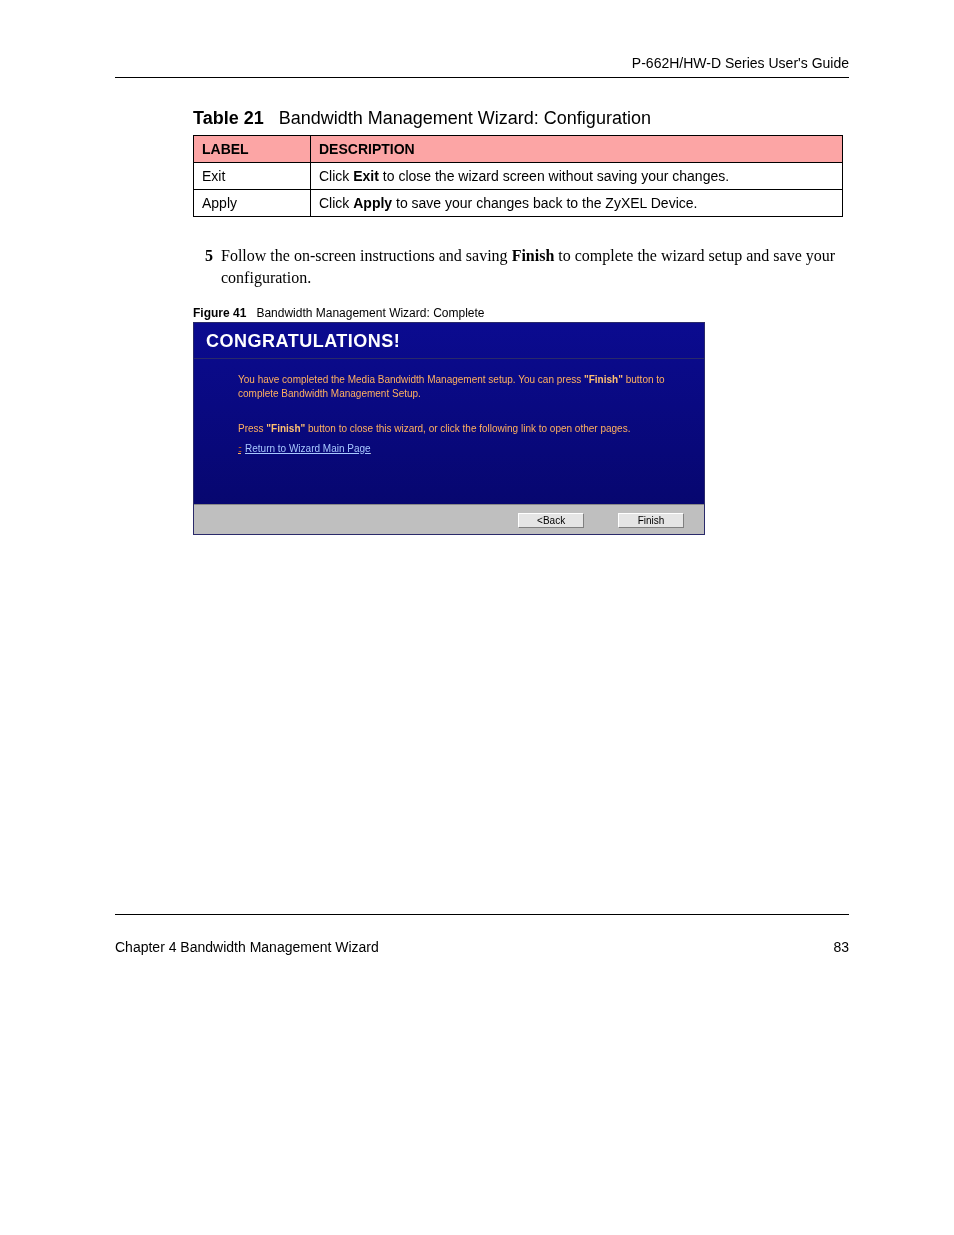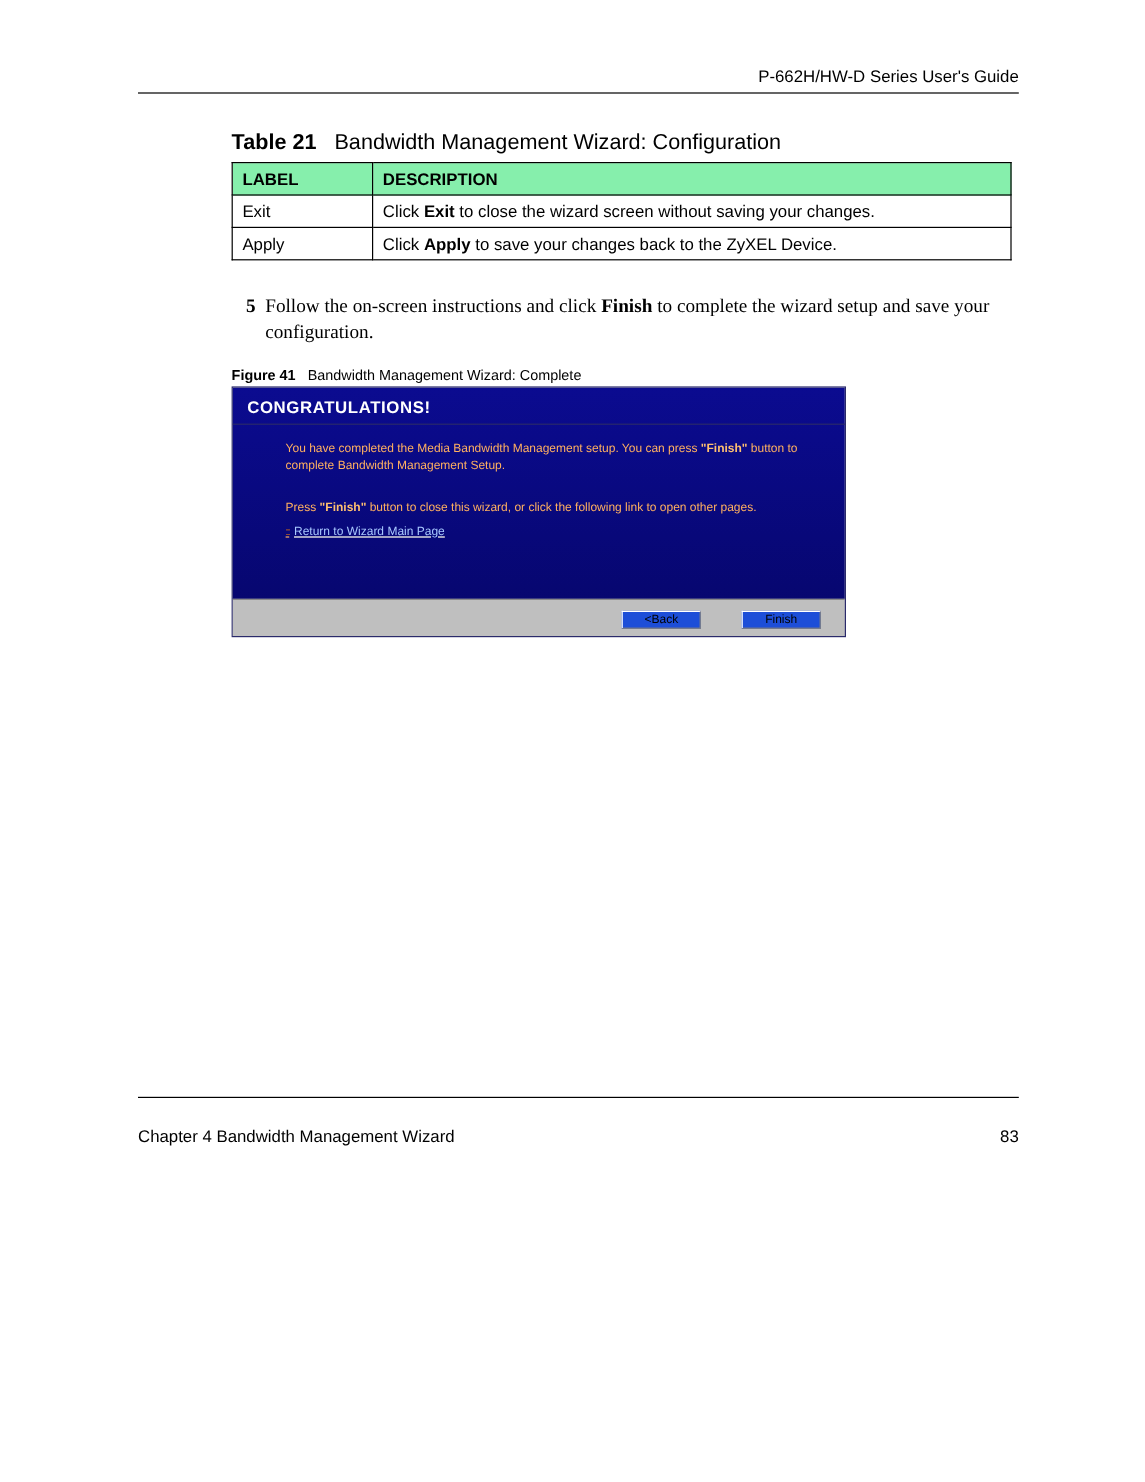--- a/index.html
+++ b/index.html
@@ -36,21 +36,21 @@
     width: 650px;
     font-size: 14px;
   }
   table.cfg th, table.cfg td {
     border: 1px solid #000;
     padding: 5px 8px;
     text-align: left;
     vertical-align: top;
   }
   table.cfg th {
-    background: #86efac;
+    background: #fca5a5;
     font-weight: bold;
   }
   table.cfg th.col-label { width: 100px; }
   .step {
     margin: 28px 0 18px 0;
     font-family: "Times New Roman", Times, serif;
     font-size: 16px;
     line-height: 1.35;
     display: flex;
   }
@@ -71,21 +71,21 @@
   .wizard {
     width: 510px;
     border: 1px solid #2a2a6a;
     background: #0a0a8a;
     background: linear-gradient(#0b0b90, #06066a);
     font-family: Verdana, Arial, sans-serif;
   }
   .wiz-title {
     color: #fff;
     font-weight: bold;
-    font-size: 14px;
+    font-size: 18px;
     letter-spacing: 0.5px;
     padding: 8px 12px 6px 12px;
     border-bottom: 1px solid #2a2a6a;
   }
   .wiz-body {
     padding: 14px 22px 18px 44px;
     color: #ffb060;
     font-size: 10px;
     line-height: 1.35;
   }
@@ -111,21 +111,21 @@
     padding: 6px 20px;
     text-align: right;
     border-top: 1px solid #888;
   }
   .wiz-btn {
     display: inline-block;
     min-width: 52px;
     font-size: 10px;
     padding: 1px 6px;
     margin-left: 30px;
-    background: #1d4ed8;
+    background: #e5e5e5;
     border: 1px solid #808080;
     border-top-color: #fff;
     border-left-color: #fff;
     text-align: center;
     color: #000;
   }
   .footer {
     position: absolute;
     bottom: 55px;
     left: 115px;
@@ -164,21 +164,21 @@
       </tr>
       <tr>
         <td>Apply</td>
         <td><span>Click </span><b>Apply</b><span> to save your changes back to the ZyXEL Device.</span></td>
       </tr>
     </tbody>
       </table>
 
     <div class="step">
       <div class="step-num">5</div>
-      <div class="step-body"><span>Follow the on-screen instructions and click </span><b>Finish</b><span> to complete the wizard setup and save your configuration.</span></div>
+      <div class="step-body"><span>Follow the on-screen instructions and saving </span><b>Finish</b><span> to complete the wizard setup and save your configuration.</span></div>
     </div>
 
     <div class="fig-caption">
       <b>Figure 41</b>&nbsp;&nbsp;&nbsp;<span>Bandwidth Management Wizard: Complete</span>
     </div>
 
     <div class="wizard">
       <div class="wiz-title">CONGRATULATIONS!</div>
       <div class="wiz-body">
         <p><span>You have completed the Media Bandwidth Management setup. You can press </span><b>"Finish"</b><span> button to complete Bandwidth Management Setup.</span></p>

